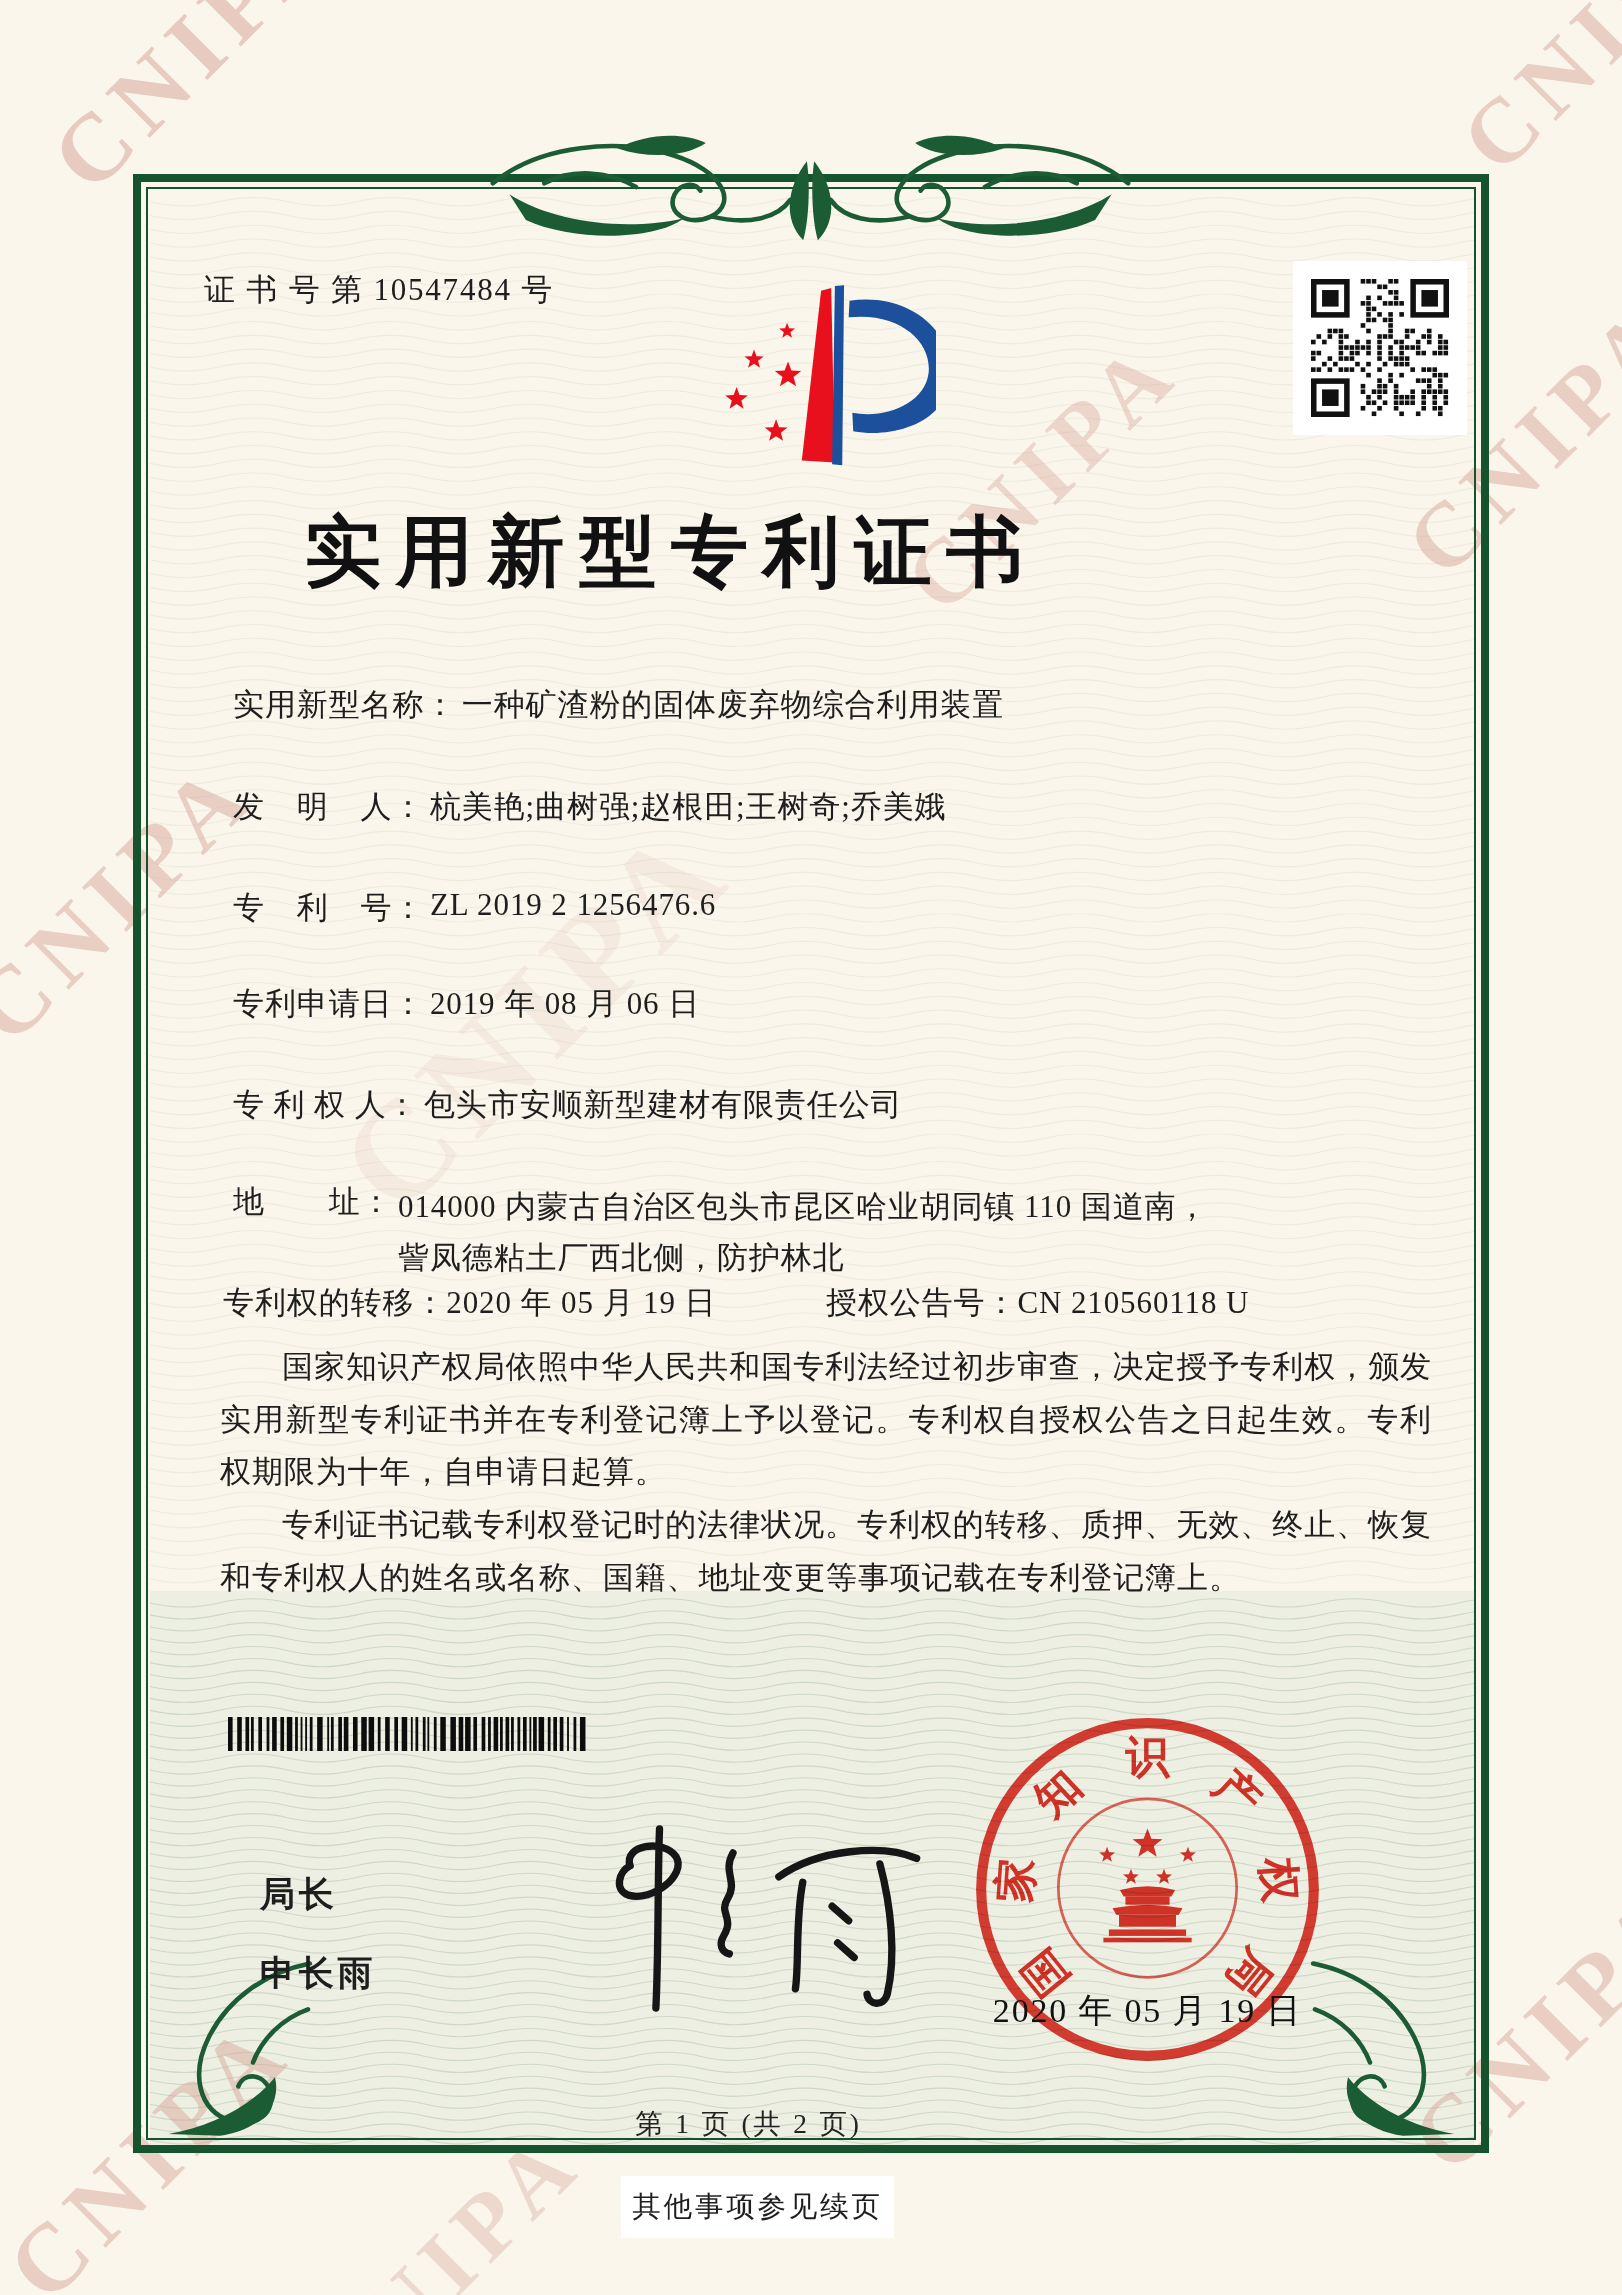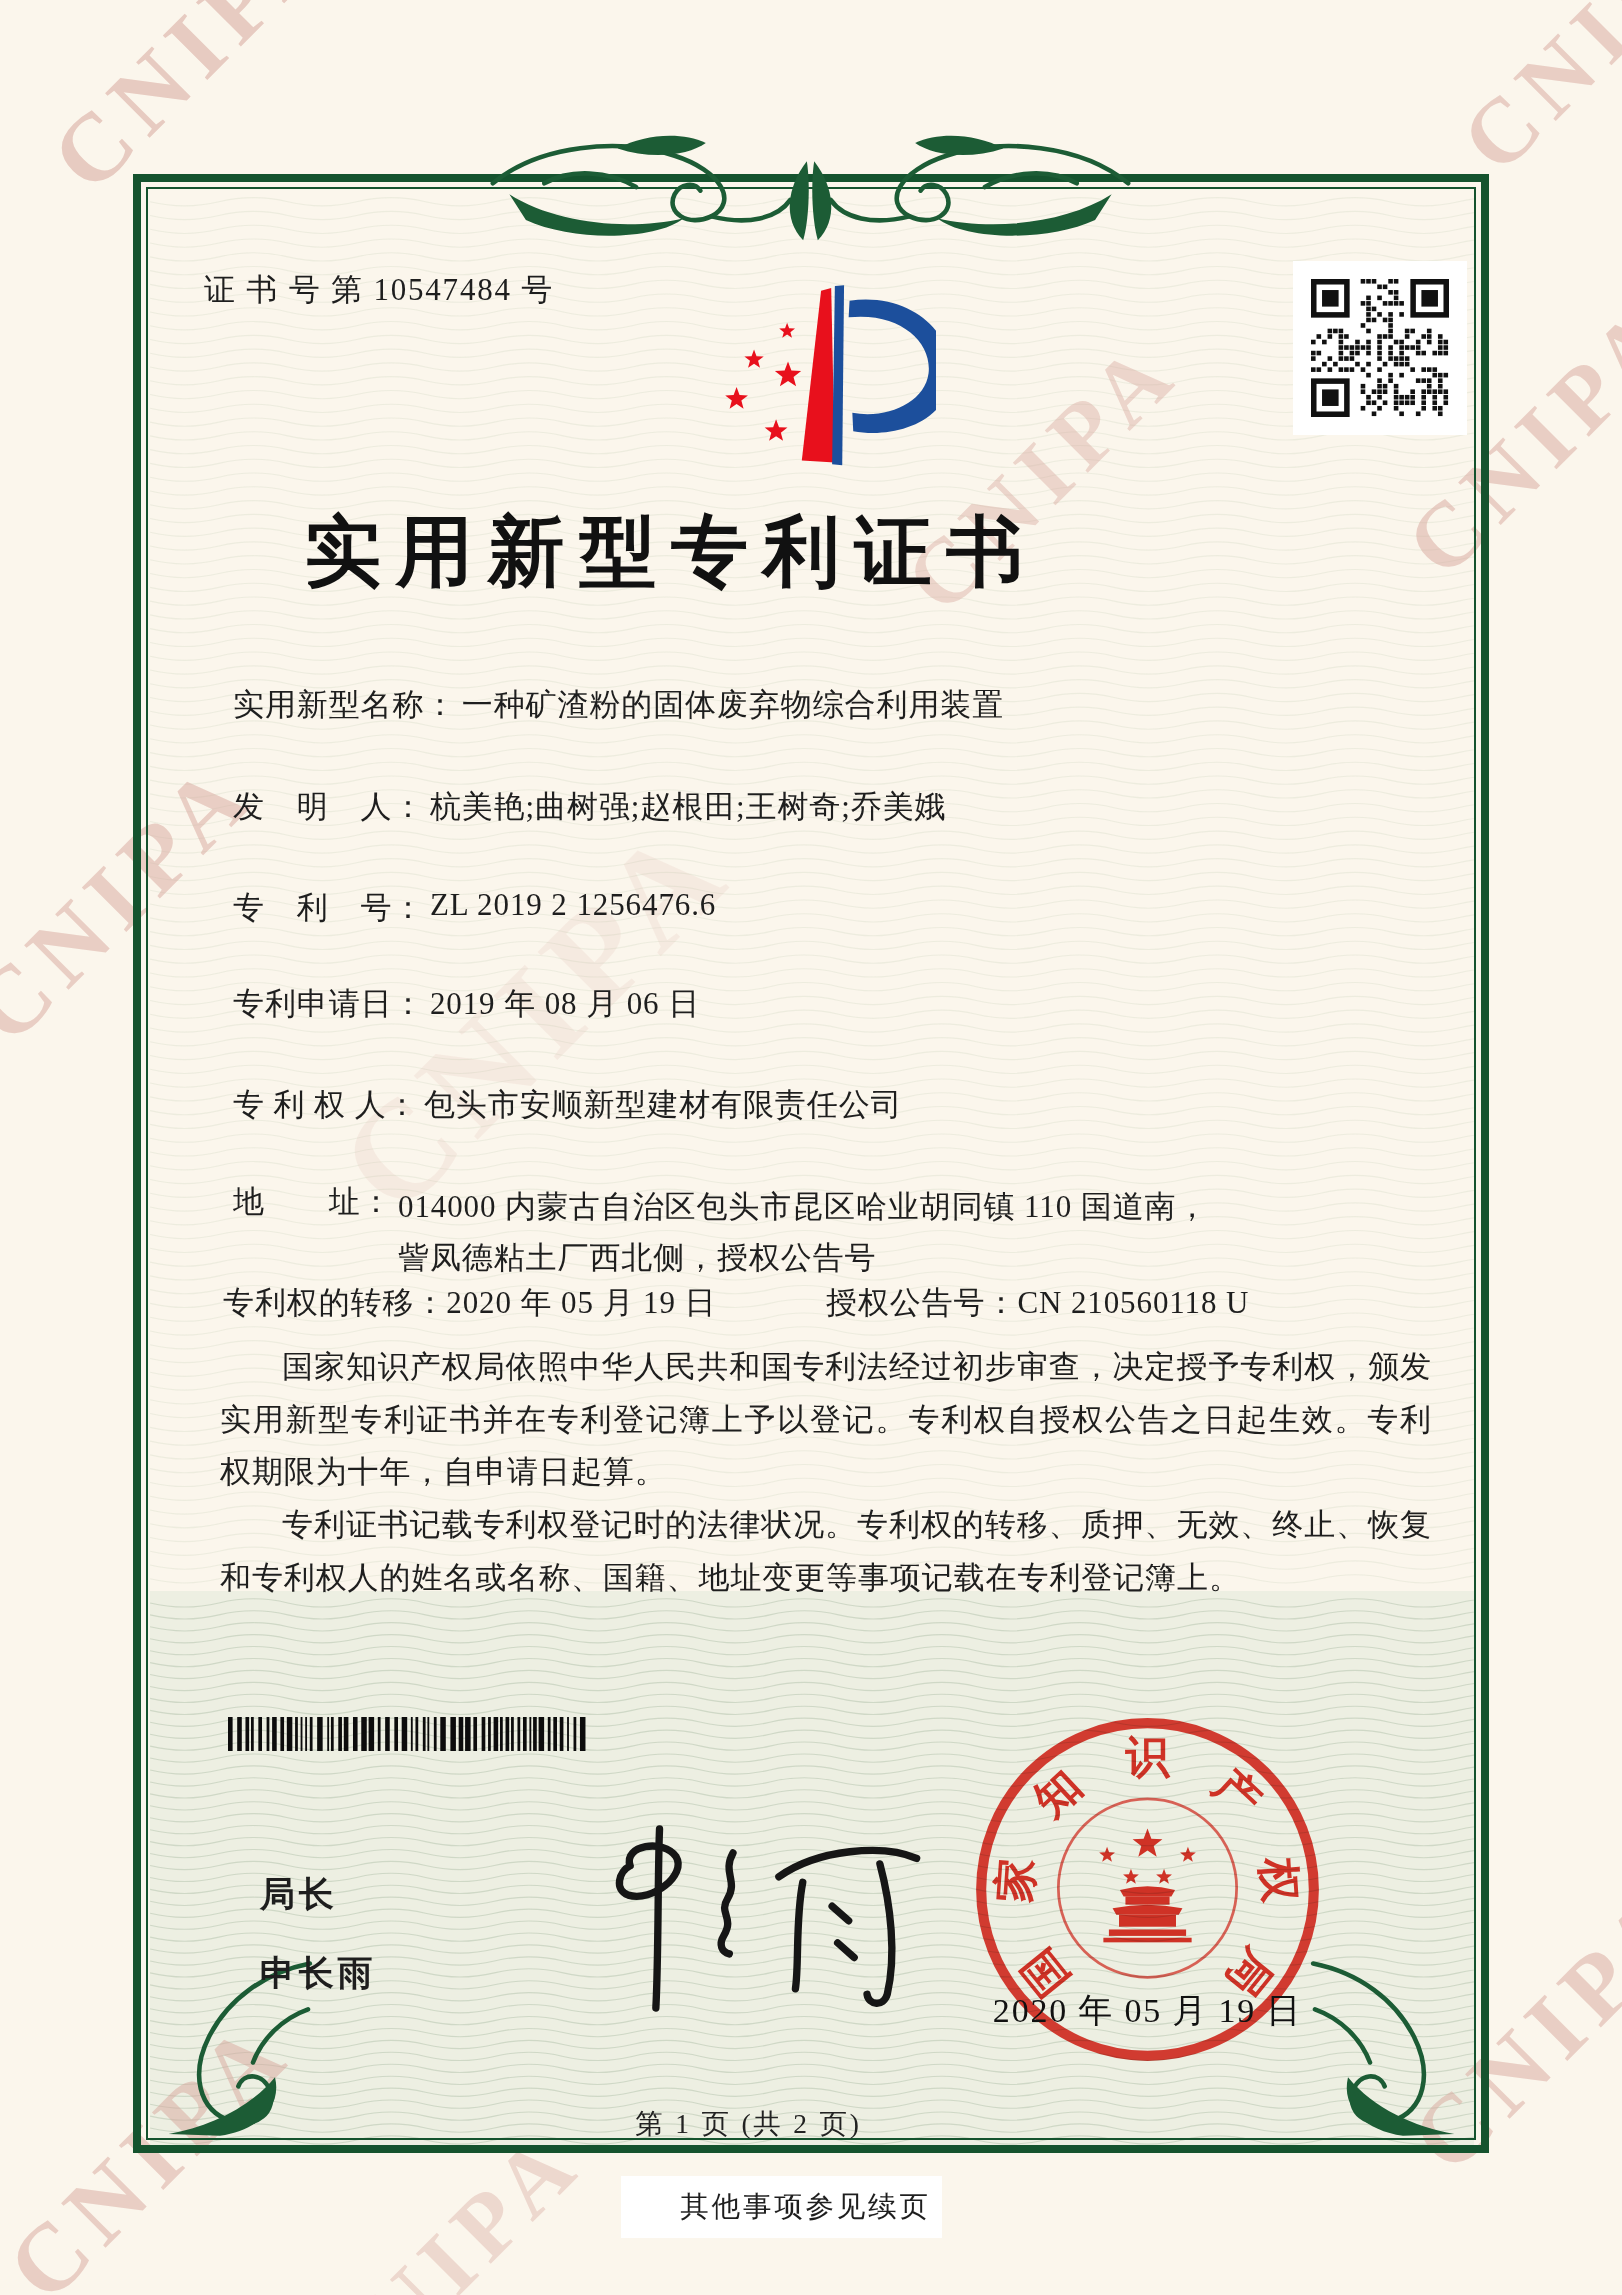--- a/index.html
+++ b/index.html
@@ -30,21 +30,21 @@
              text-align:justify;letter-spacing:0.9px;}
   .body-text p{margin:0;text-indent:2em;}
   .director{left:260px;font-size:35px;font-weight:600;letter-spacing:3.7px;margin-top:16px;}
   .sig{position:absolute;left:542px;top:1818px;z-index:4;}
   .seal{position:absolute;left:966px;top:1708px;z-index:5;mix-blend-mode:multiply;opacity:.92;}
   .seal-date{position:absolute;left:966px;top:1988px;width:363px;text-align:center;
              font-size:34px;letter-spacing:1.8px;color:#111;z-index:6;}
   .page-info{left:0;top:2106px;width:1497px;text-align:center;font-size:27.5px;letter-spacing:2.8px;color:#222;}
   .note-box{position:absolute;left:621px;top:2176px;width:273px;height:62px;background:#ffffff;
             display:flex;align-items:center;justify-content:center;font-size:28.5px;
-            letter-spacing:2.8px;z-index:4;padding-left:48px;}
+            letter-spacing:2.8px;z-index:4;}
   .barcode{position:absolute;left:228px;top:1717px;z-index:4;}
 </style>
 </head>
 <body>
 
 <div class="page">
 
   <div class="band-bg"></div>
   <svg id="waves-upper" class="waves" style="left:150px;top:188px;" width="1324" height="1400" viewBox="0 0 1442 1525">
       <path d="M0 15 q37.5 9 75 0 q37.5 -9 75 0 q37.5 9 75 0 q37.5 -9 75 0 q37.5 9 75 0 q37.5 -9 75 0 q37.5 9 75 0 q37.5 -9 75 0 q37.5 9 75 0 q37.5 -9 75 0 q37.5 9 75 0 q37.5 -9 75 0 q37.5 9 75 0 q37.5 -9 75 0 q37.5 9 75 0 q37.5 -9 75 0 q37.5 9 75 0 q37.5 -9 75 0 q37.5 9 75 0 q37.5 -9 75 0" fill="none" stroke="#d5d9c5" stroke-width="1.2" opacity="0.35"></path>
@@ -474,21 +474,21 @@
     <span>2019 年 08 月 06 日</span>
   </div>
   <div class="frow" style="top:1084px">
     <span class="lab">专 利 权 人：</span>
     <span>包头市安顺新型建材有限责任公司</span>
   </div>
   <div class="frow" style="top:1181px">
     <span class="lab">地　　址：</span>
     <span>
       <div class="addr-line">014000 内蒙古自治区包头市昆区哈业胡同镇 110 国道南，</div>
-      <div class="addr-line">訾凤德粘土厂西北侧，授权公告号</div>
+      <div class="addr-line">訾凤德粘土厂西北侧，防护林北</div>
     </span>
   </div>
 
   <div class="grant-item" style="left:223px;top:1282px">
     <span>专利权的转移：</span><span>2020 年 05 月 19 日</span>
   </div>
   <div class="grant-item" style="left:826px;top:1282px">
     <span>授权公告号：</span><span>CN 210560118 U</span>
   </div>
 

